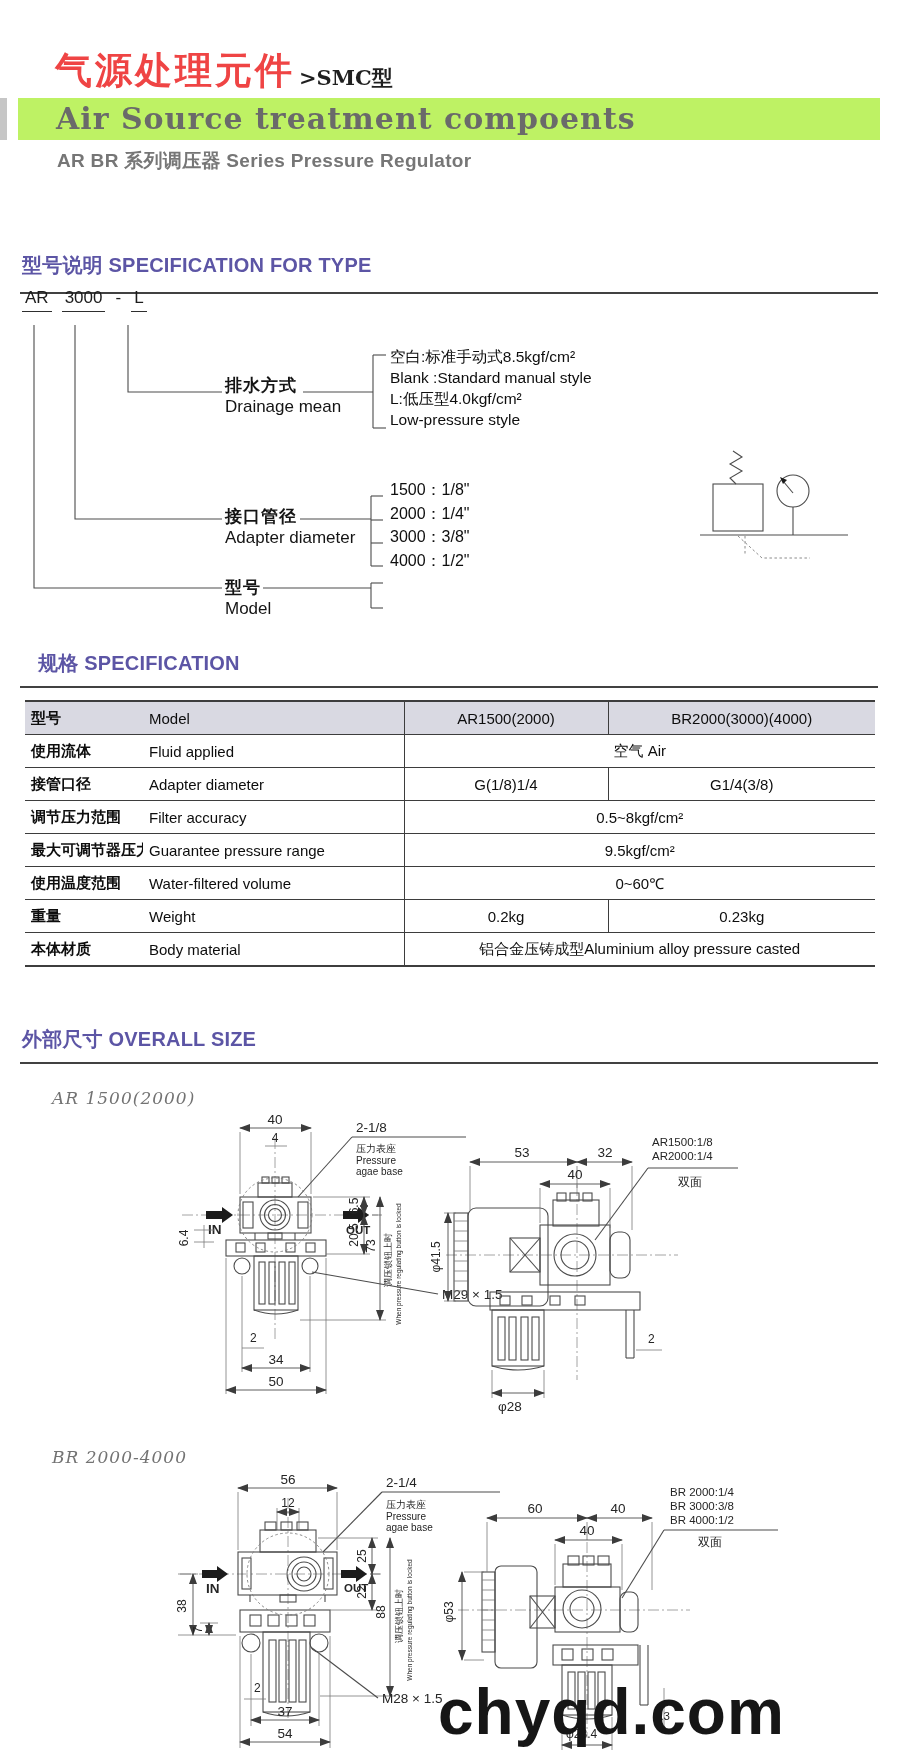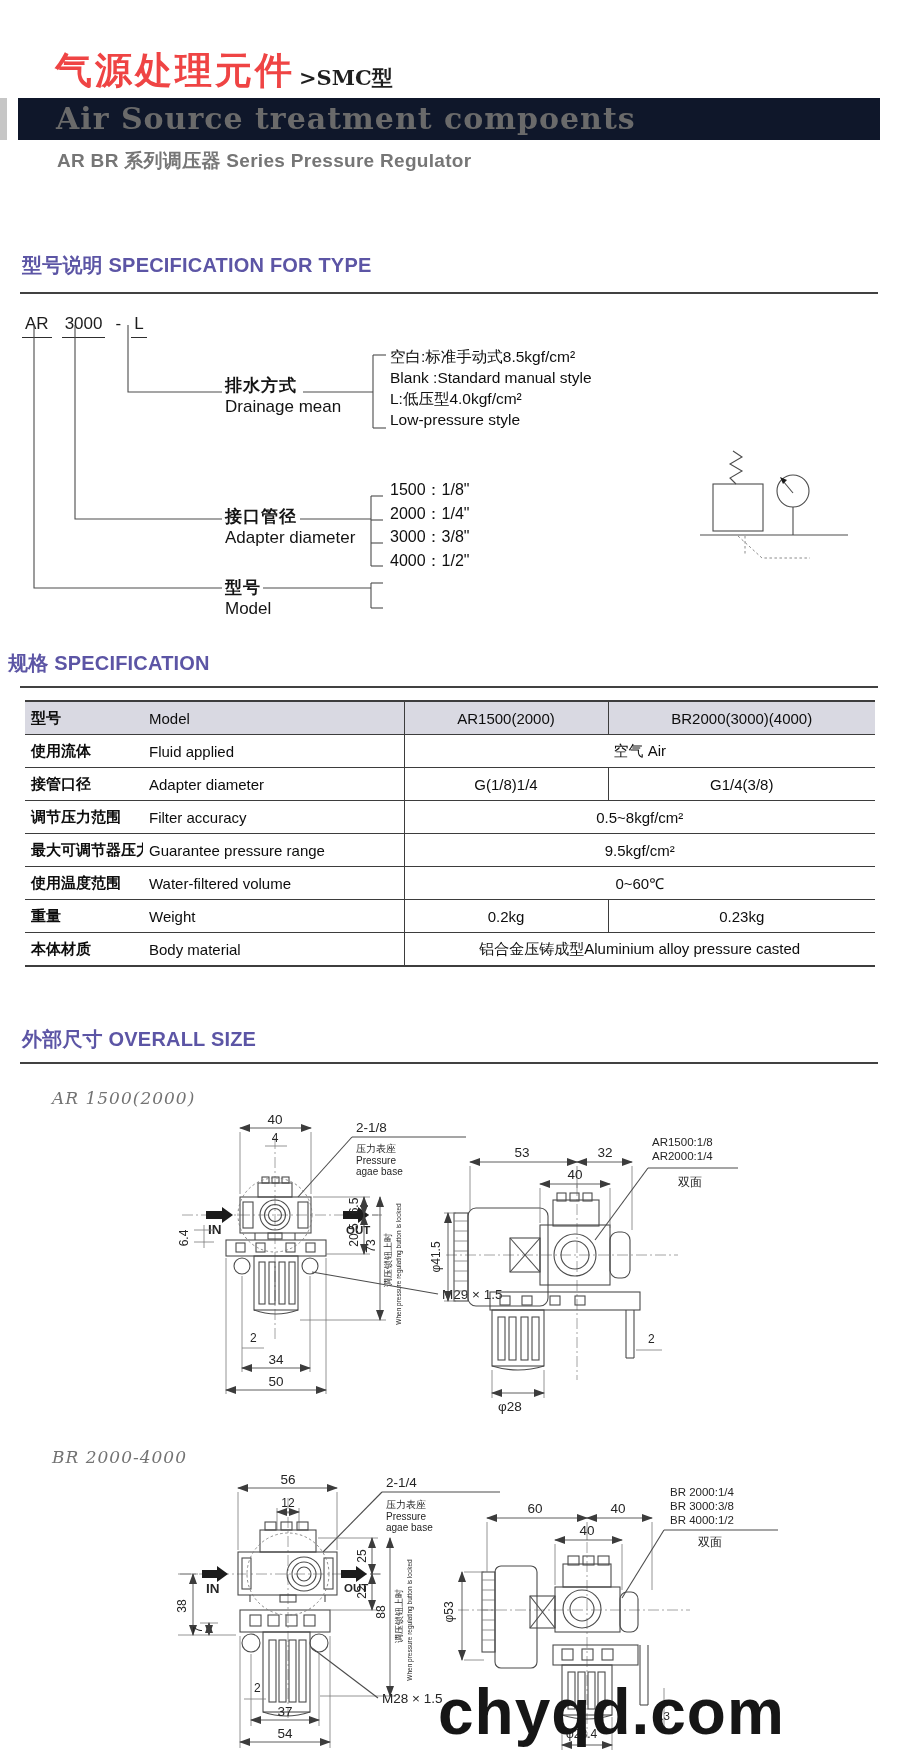--- a/index.html
+++ b/index.html
@@ -3,21 +3,21 @@
 <meta charset="utf-8">
 <style>
   html,body{margin:0;padding:0;background:#fff;}
   .page{position:relative;width:898px;height:1753px;background:#ffffff;overflow:hidden;
         font-family:"Liberation Sans",sans-serif;color:#222;}
   .abs{position:absolute;}
   
   .title-row{display:flex;align-items:flex-end;gap:4px;}
   .title-cn{font-size:37px;font-weight:bold;color:#ef4444;letter-spacing:3px;line-height:1;}
   .title-suffix{font-size:21px;font-weight:bold;color:#1f1f1f;font-family:"DejaVu Serif","Liberation Serif",serif;line-height:1.1;}
-  .band{background:#0f172a;}
+  .band{background:#bef264;}
   .band-text{font-family:"DejaVu Serif","Liberation Serif",serif;font-weight:bold;font-size:30px;
              color:#6a6a6a;line-height:42px;padding-left:38px;letter-spacing:1px;}
   .edge-strip{background:#c6c6c6;}
   .subtitle{font-size:19px;font-weight:bold;color:#767676;letter-spacing:0.3px;}
   
   .h-purple{color:#5c55a5;font-weight:bold;font-size:20px;letter-spacing:0.2px;}
   .rule{height:2px;background:#414141;}
   
   .code-row{display:flex;gap:10px;font-size:17px;color:#1c1c1c;}
   .code-seg{border-bottom:1.5px solid #2e2e2e;padding:0 3px 3px;}
@@ -72,21 +72,21 @@
   </div>
   <div class="abs edge-strip" style="left:0;top:98px;width:7px;height:42px"></div>
   <div class="abs band" style="left:18px;top:98px;width:862px;height:42px">
     <div class="band-text">Air Source treatment compoents</div>
   </div>
   <div class="abs subtitle" style="left:57px;top:148px">AR BR 系列调压器 Series Pressure Regulator</div>
 
   <div class="abs h-purple" style="left:22px;top:252px">型号说明 SPECIFICATION FOR TYPE</div>
   <div class="abs rule" style="left:20px;top:292px;width:858px"></div>
 
-  <div class="abs code-row" style="left:22px;top:314px">
+  <div class="abs code-row" style="left:22px;top:288px">
     <span class="code-seg">AR</span>
     <span class="code-seg">3000</span>
     <span class="code-dash">-</span>
     <span class="code-seg">L</span>
   </div>
 
   <svg class="abs" style="left:0;top:295px" width="898" height="335">
     <g class="ln">
       <polyline points="34,30 34,293 222,293"></polyline>
       <polyline points="75,30 75,224 222,224"></polyline>
@@ -142,21 +142,21 @@
     <div>2000：1/4"</div>
     <div>3000：3/8"</div>
     <div>4000：1/2"</div>
   </div>
 
   <div class="abs" style="left:225px;top:576px">
     <div class="lbl-cn">型号</div>
     <div class="lbl-en">Model</div>
   </div>
 
-  <div class="abs h-purple" style="left:8px;top:650px">规格 SPECIFICATION</div>
+  <div class="abs h-purple" style="left:38px;top:650px">规格 SPECIFICATION</div>
   <div class="abs rule" style="left:20px;top:686px;width:858px"></div>
 
   <table class="spec abs" style="left:25px;top:700px">
     <colgroup>
         <col style="width:118px">
         <col style="width:261px">
         <col style="width:204px">
         <col style="width:267px">
       </colgroup>
     <tbody>

